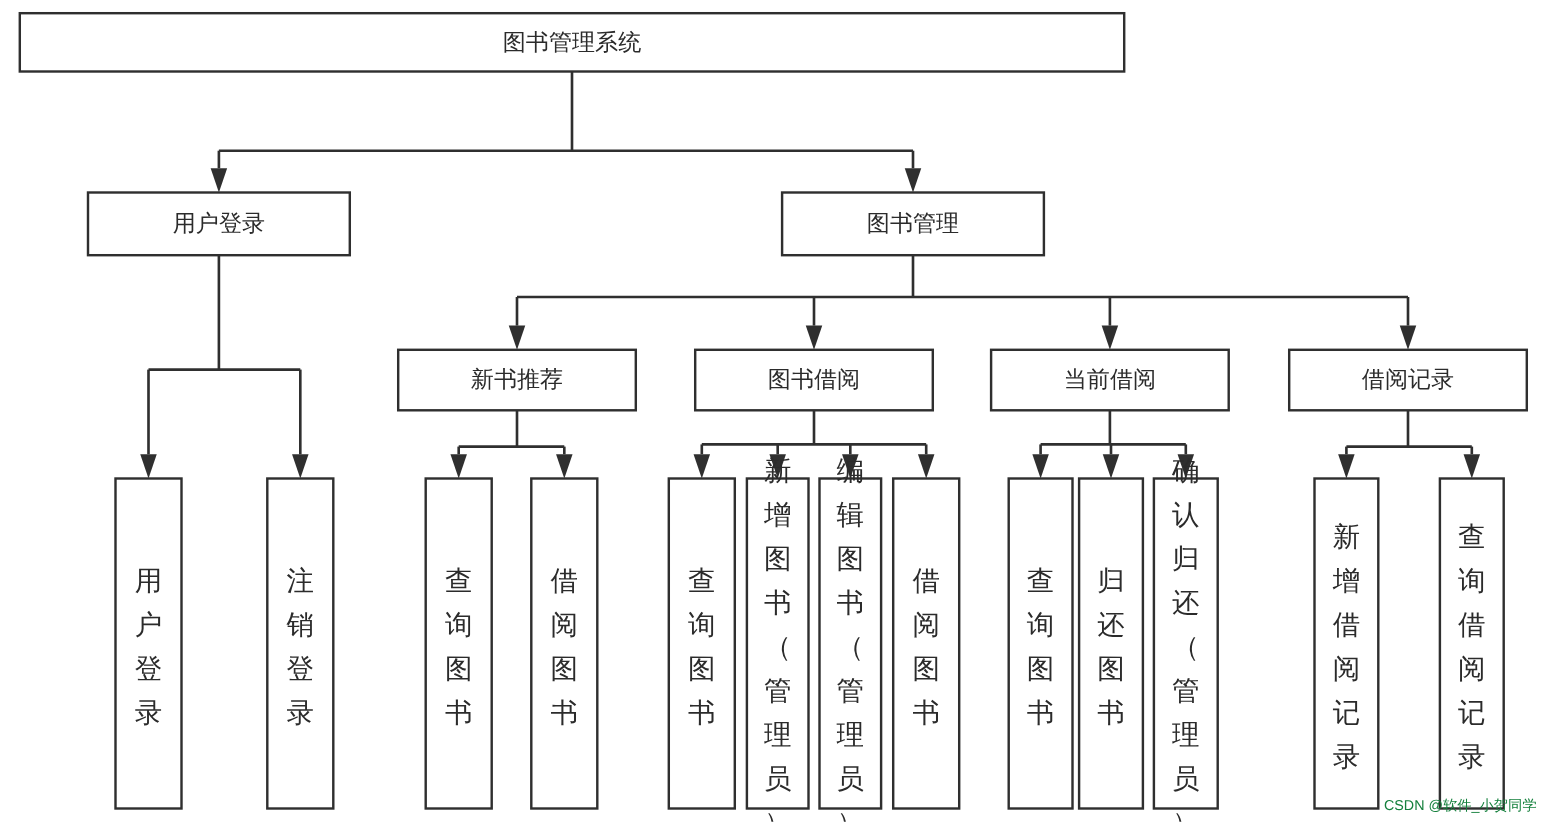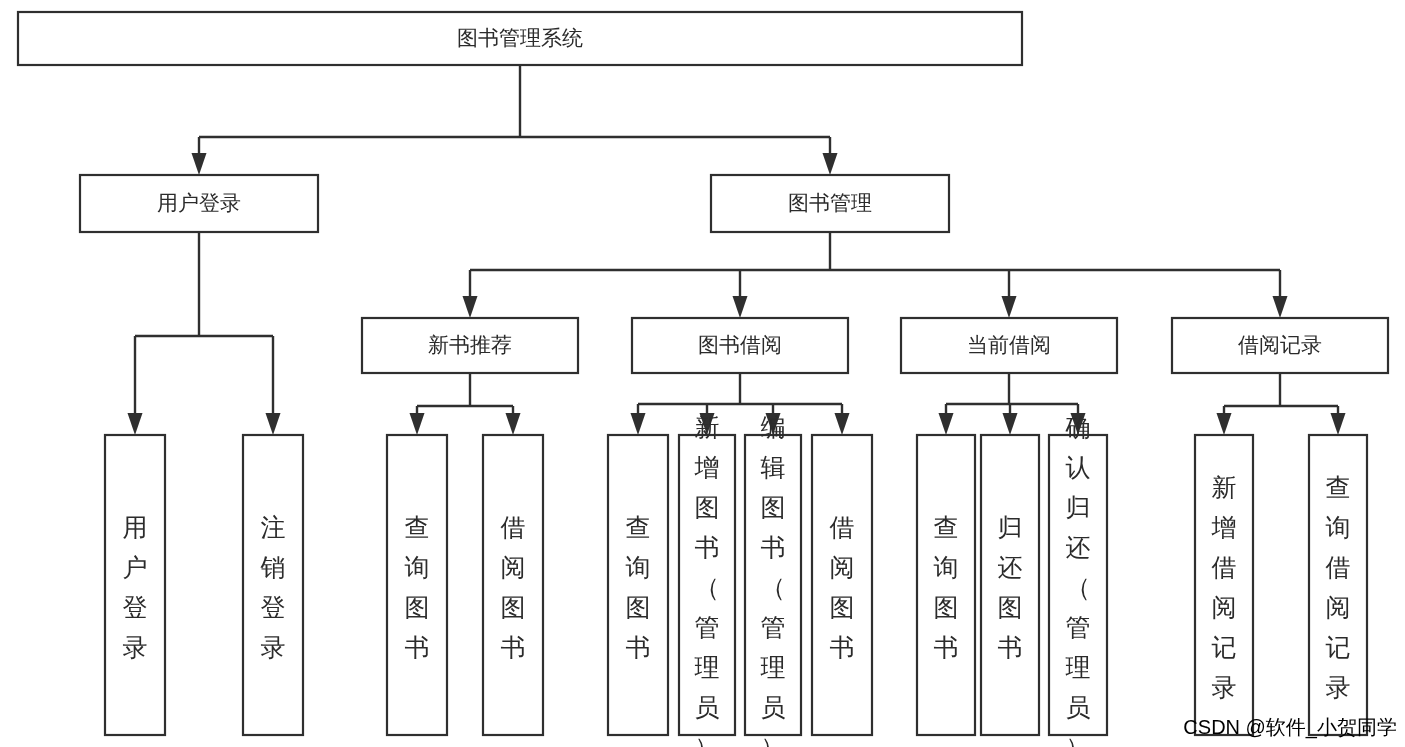--- a/index.html
+++ b/index.html
@@ -52,22 +52,22 @@
     font-family: "Liberation Sans", sans-serif;
     font-size: 25px;
     fill: #2b2b2b;
     text-anchor: middle;
   }
   .watermark {
     position: absolute;
     right: 8px;
     bottom: 6px;
     font-family: "Liberation Sans", sans-serif;
-    font-size: 20px;
-    color: #000000;
+    font-size: 13px;
+    color: #15803d;
     white-space: nowrap;
     user-select: none;
     text-align: right;
   }
 </style>
 </head>
 <body>
 
 <div id="diagram-root">
   <svg class="diagram" id="diagram-svg" viewBox="0 0 1405 747" xmlns="http://www.w3.org/2000/svg">

